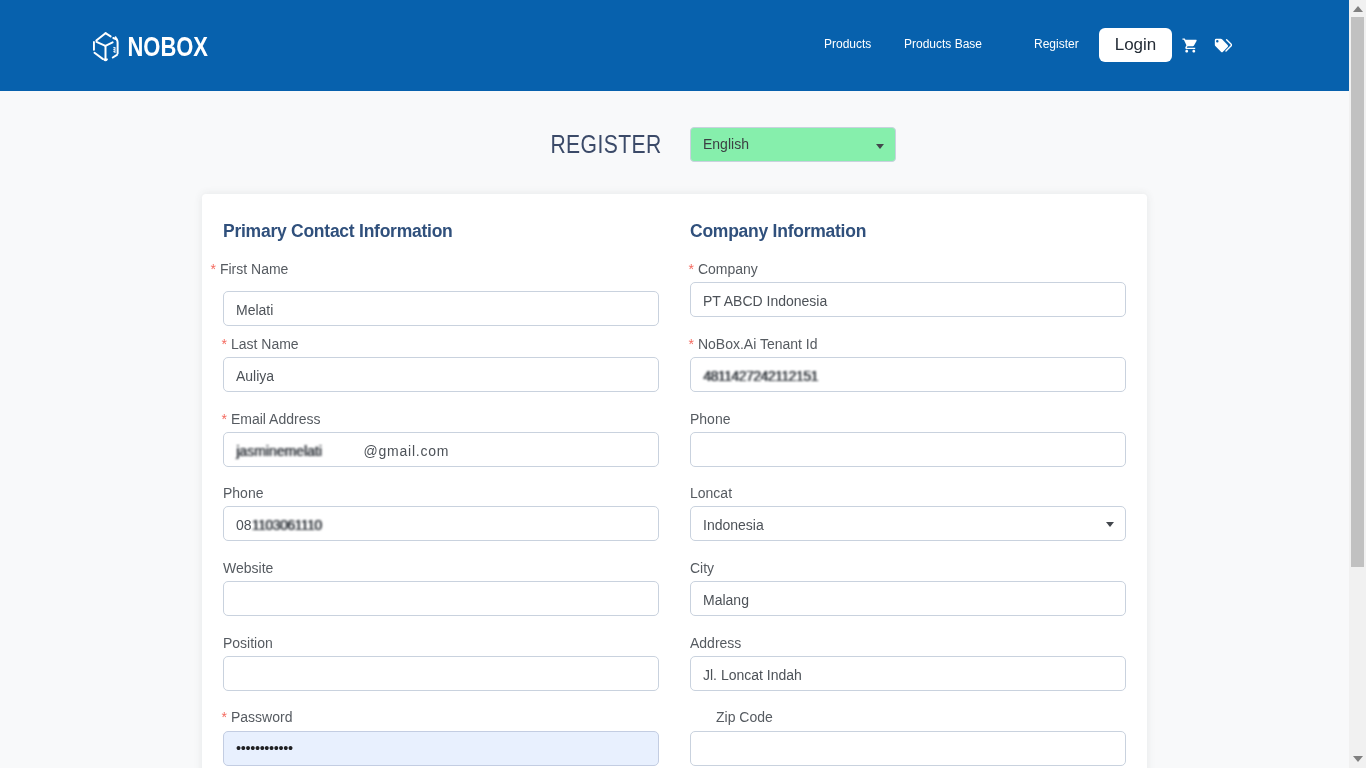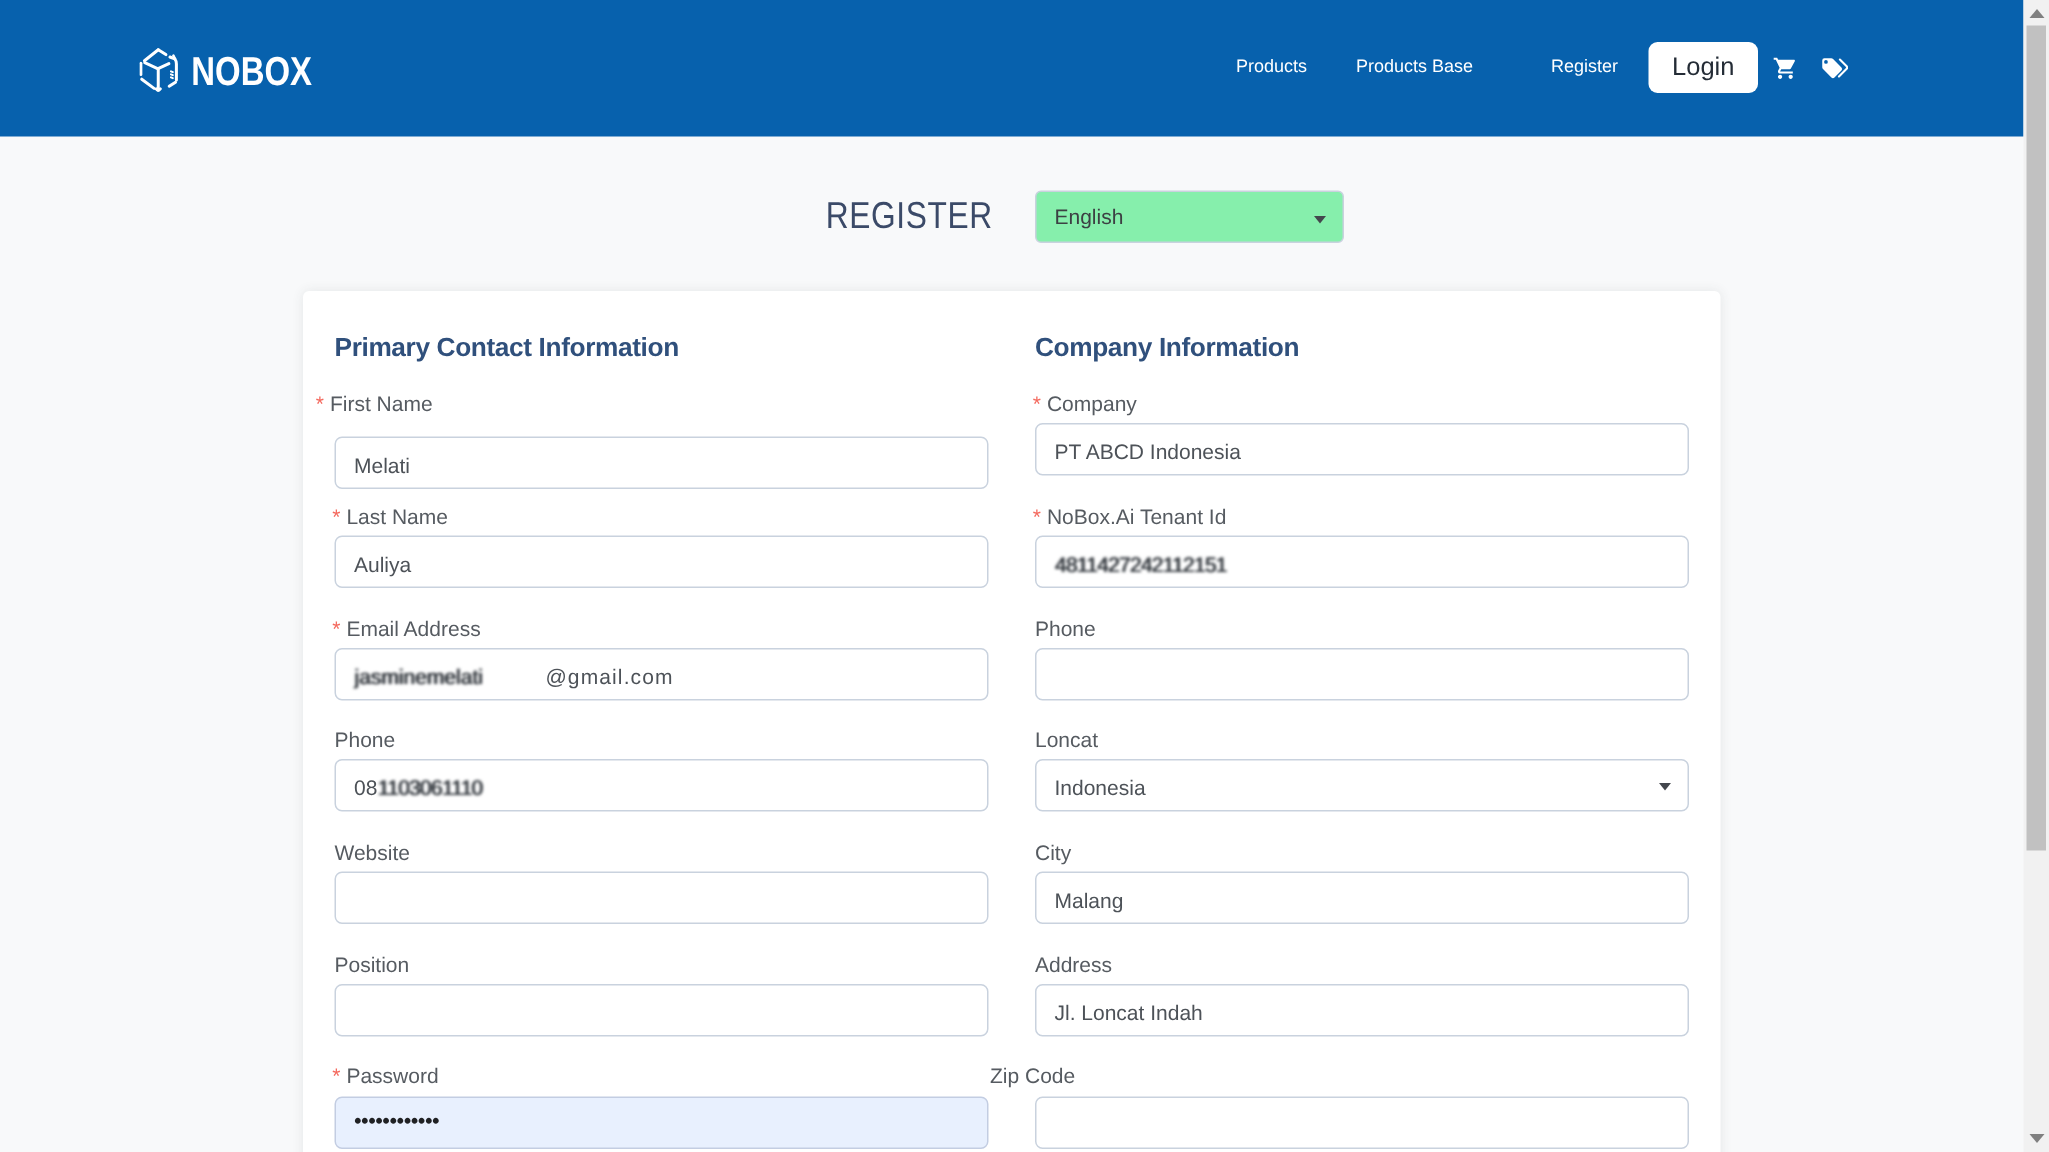--- a/index.html
+++ b/index.html
@@ -95,19 +95,19 @@
 <div class="lbl" style="left:690px; top:335.9px;"><span class="req">*</span>NoBox.Ai Tenant Id</div>
 <div class="inp" style="left:690px; top:357px;"><span class="blur">4811427242112151</span></div>
 <div class="lbl" style="left:690px; top:410.6px;">Phone</div>
 <div class="inp" style="left:690px; top:431.7px;"></div>
 <div class="lbl" style="left:690px; top:485.3px;">Loncat</div>
 <div class="inp" style="left:690px; top:506.4px;">Indonesia<span class="caret" style="left:414.5px; top:15px;"></span></div>
 <div class="lbl" style="left:690px; top:560px;">City</div>
 <div class="inp" style="left:690px; top:581.1px;">Malang</div>
 <div class="lbl" style="left:690px; top:634.7px;">Address</div>
 <div class="inp" style="left:690px; top:655.8px;">Jl. Loncat Indah</div>
-<div class="lbl" style="left:660px; top:709.4px;">Zip Code</div>
+<div class="lbl" style="left:716px; top:709.4px;">Zip Code</div>
 <div class="inp" style="left:690px; top:730.5px;"></div>
 
 <div class="sbtrack"></div>
 <div class="sbthumb"></div>
 <div class="sbarrow up"></div>
 <div class="sbarrow down"></div>
 
 </body></html>

